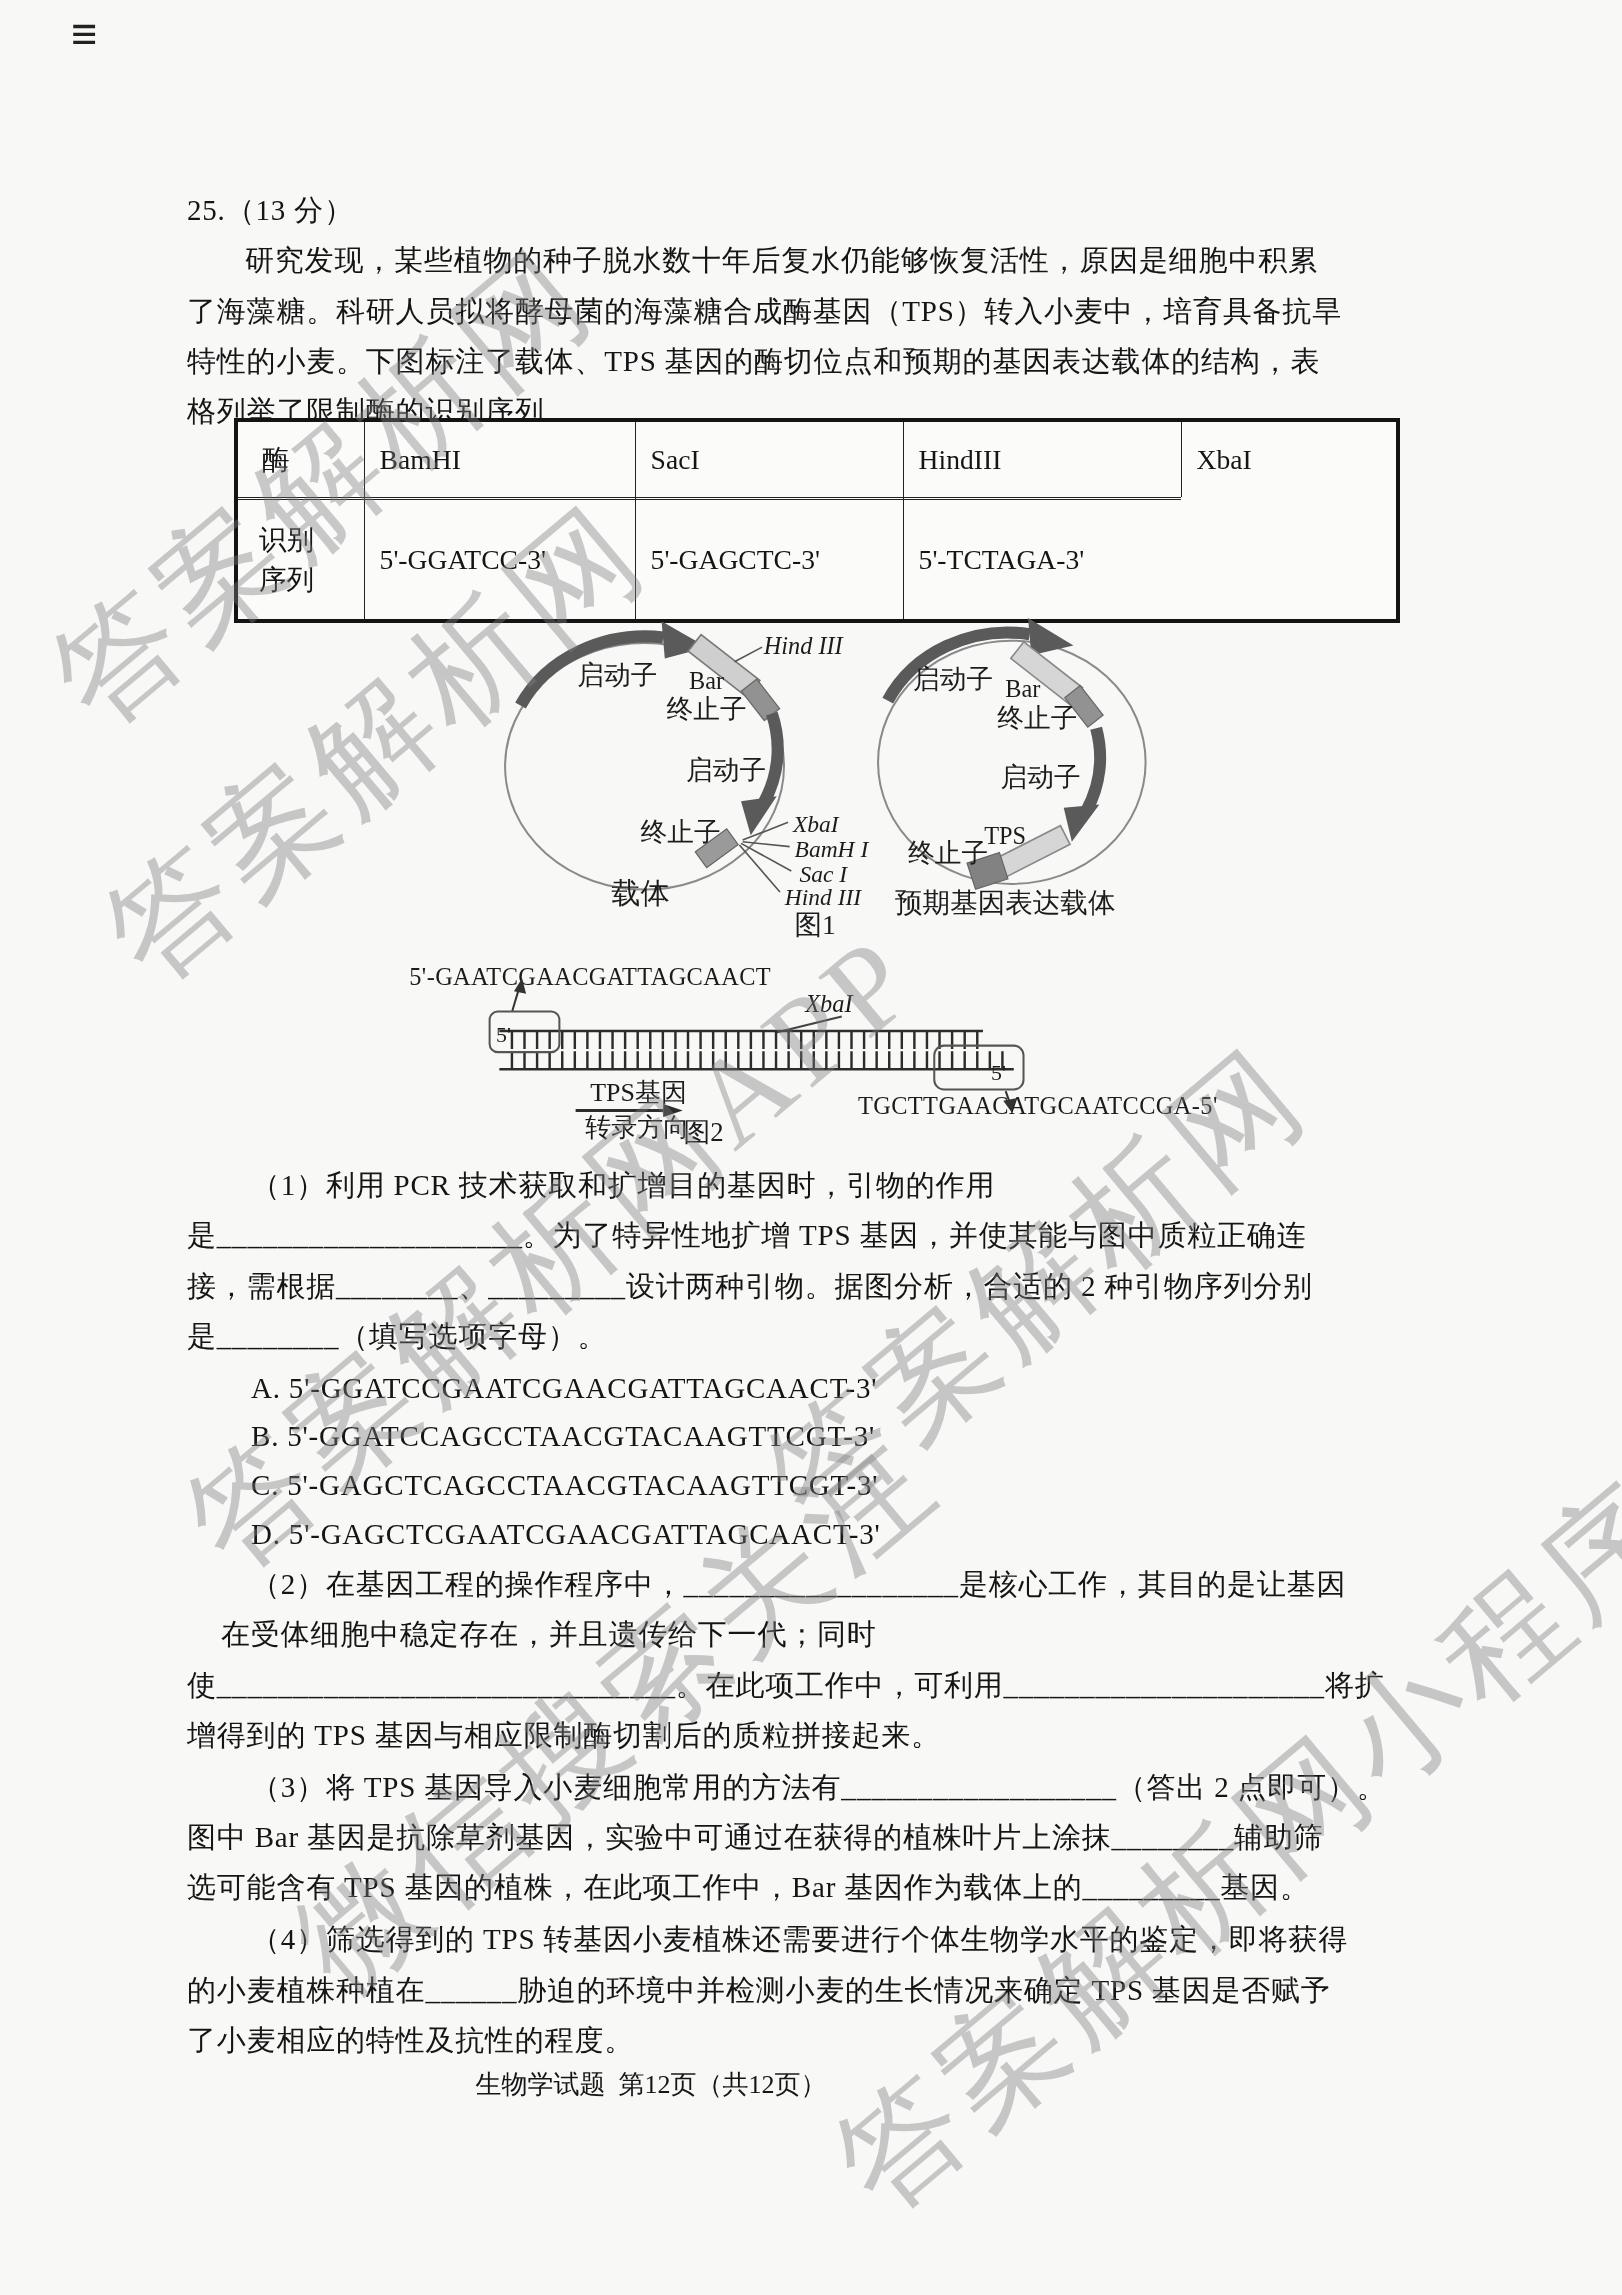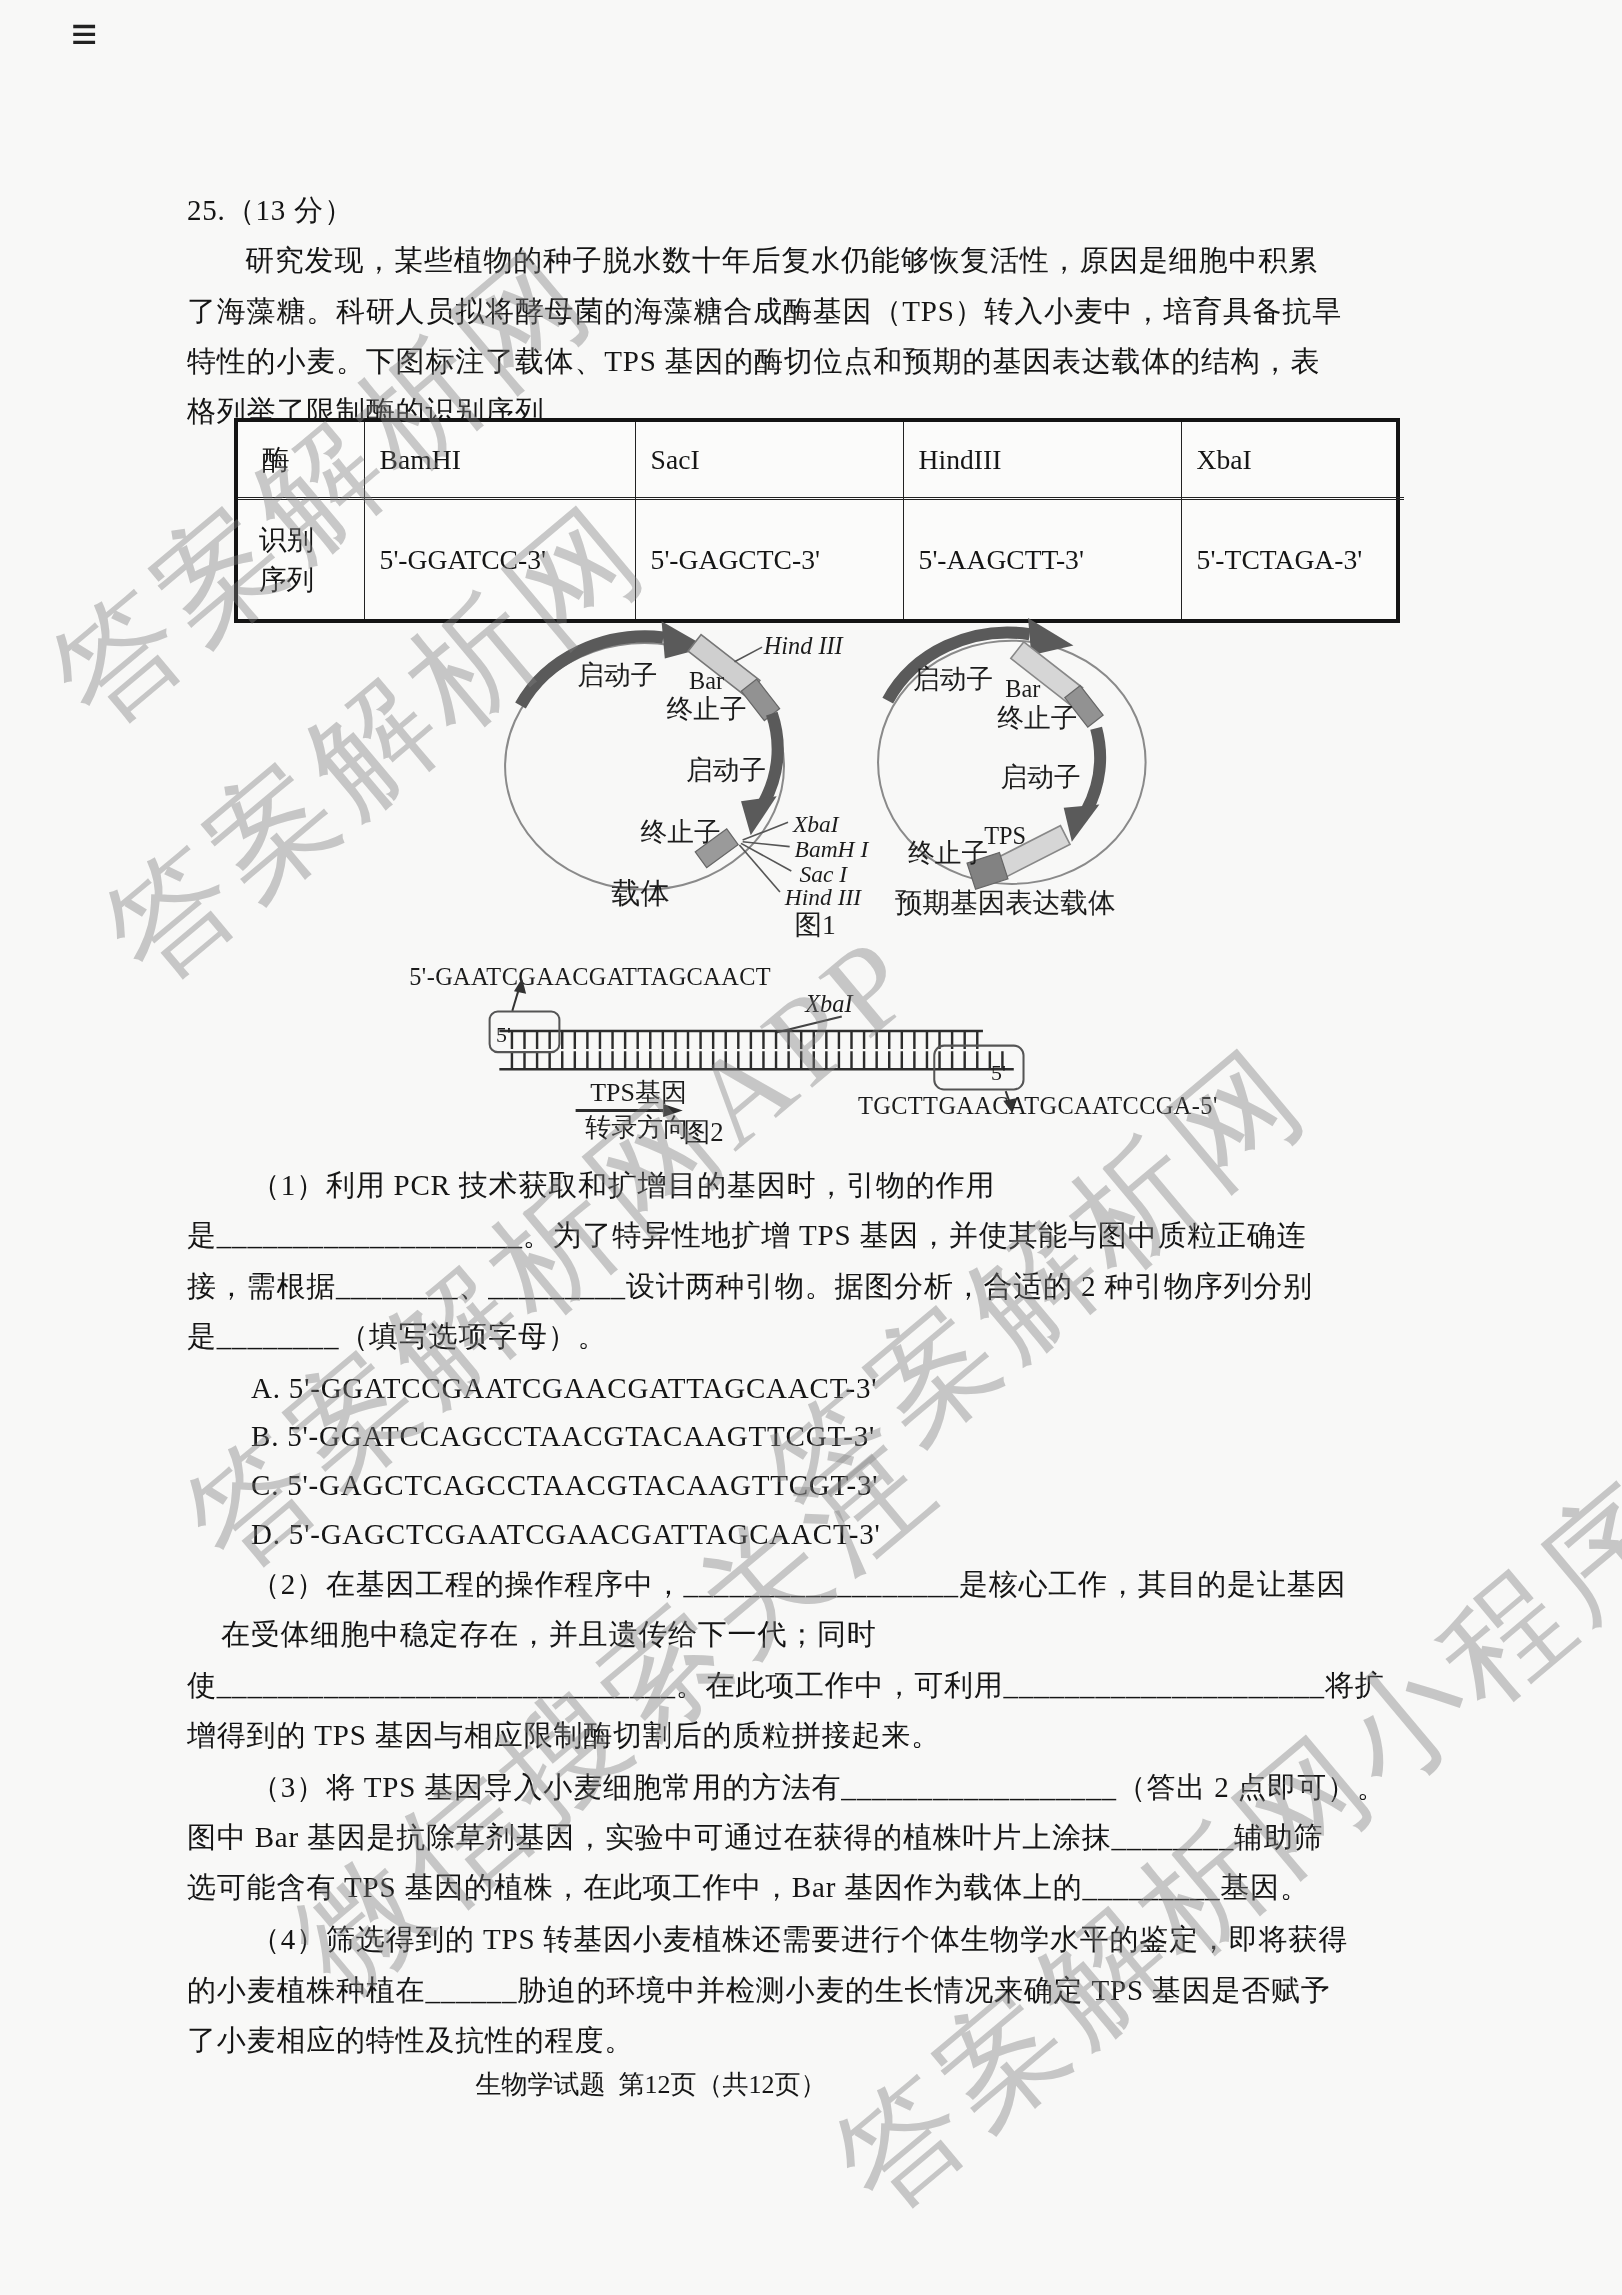--- a/index.html
+++ b/index.html
@@ -68,21 +68,20 @@
     <div class="cell">SacI</div>
     <div class="cell">HindIII</div>
     <div class="cell">XbaI</div>
 
     <div class="cell first r2 rowlabel">
       <span>识别</span>
       <span>序列</span>
     </div>
     <div class="cell r2">5'-GGATCC-3'</div>
     <div class="cell r2">5'-GAGCTC-3'</div>
-    <div class="cell r2">5'-AAGCTT-3'</div>
     <div class="cell r2">5'-TCTAGA-3'</div>
   </div>
 
   <svg class="figsvg" style="left:454px;top:608px;" width="827" height="341" viewBox="560 750 1020 420">
 
     <ellipse cx="795" cy="945" rx="172" ry="152" fill="none" stroke="#8a8a8a" stroke-width="2.5"></ellipse>
     <path d="M 642,870 A 172,152 0 0 1 818,786" fill="none" stroke="#5a5a5a" stroke-width="15"></path>
     <polygon points="816,766 872,798 820,812" fill="#5a5a5a"></polygon>
     <g transform="translate(893,821) rotate(38)">
       <rect x="-46" y="-13" width="92" height="26" fill="#cfcfcf" stroke="#777" stroke-width="2"></rect>

